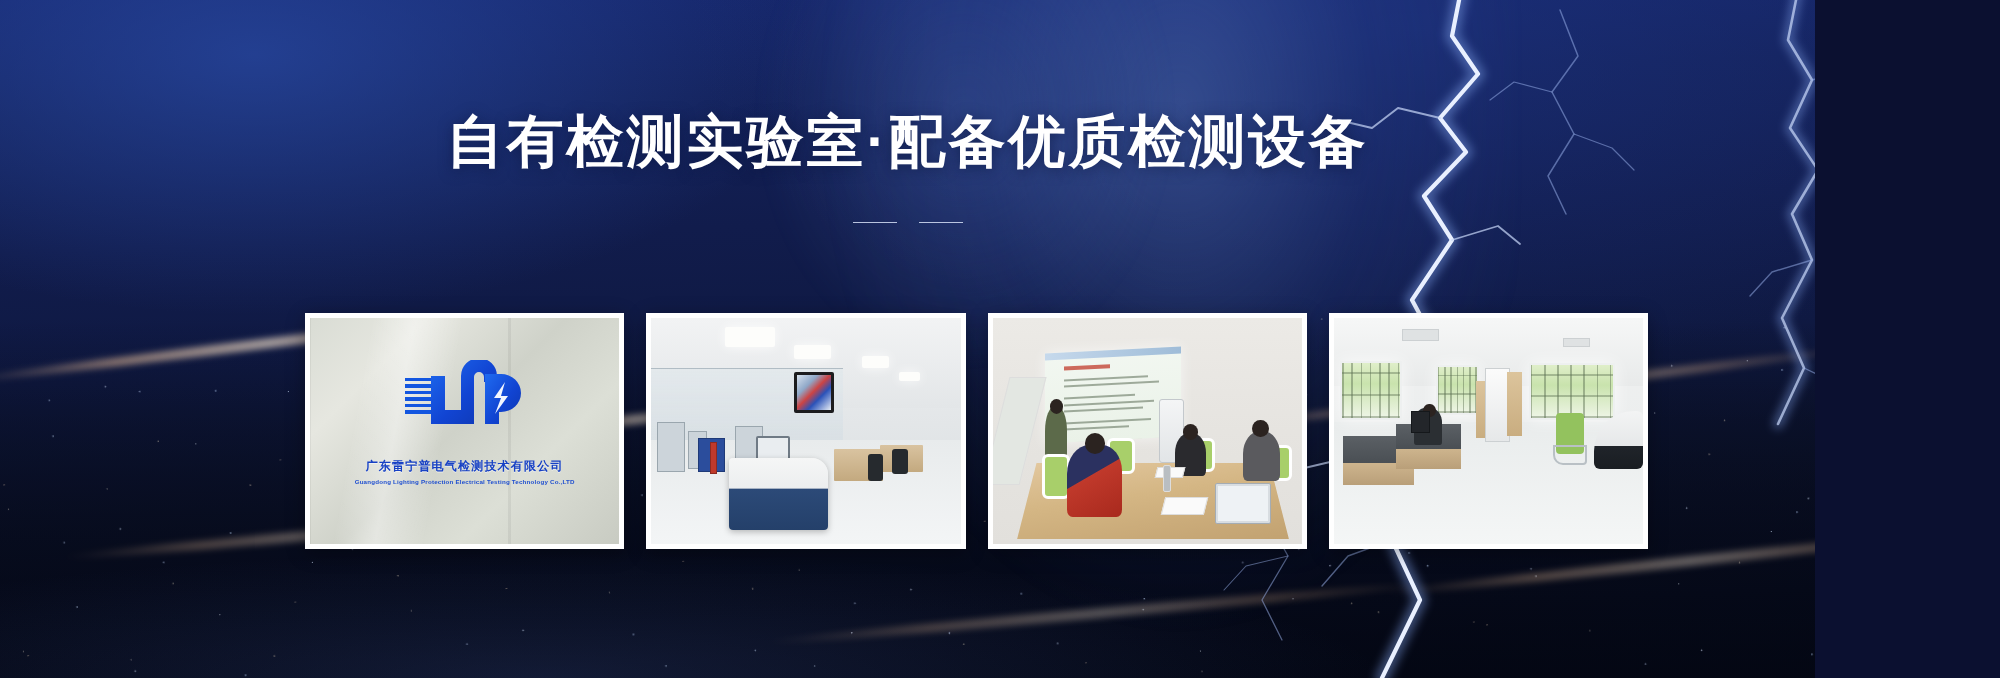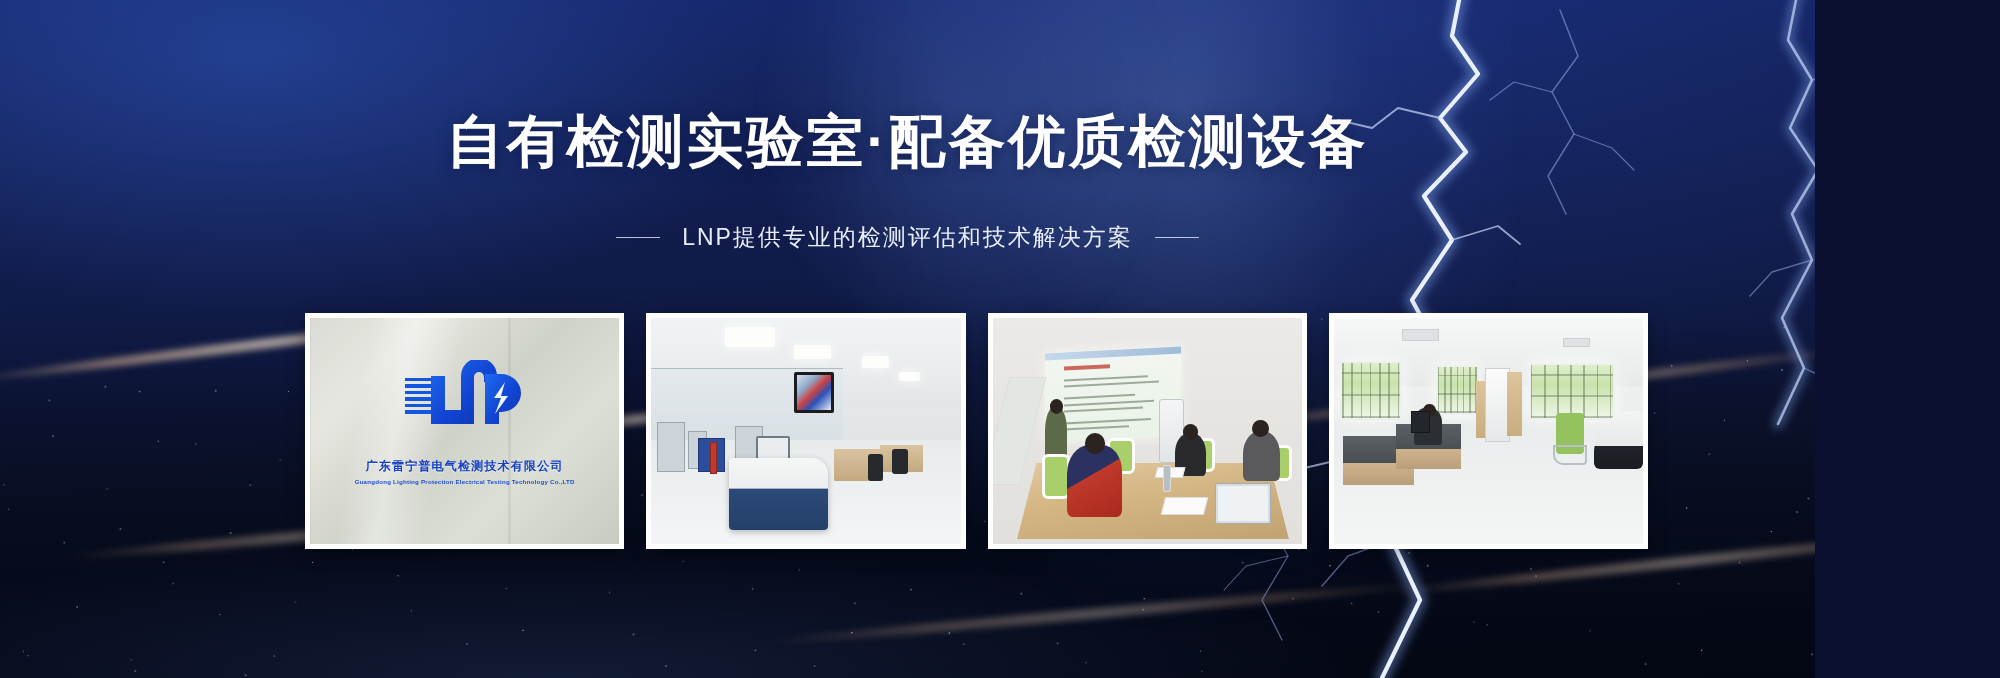--- a/index.html
+++ b/index.html
@@ -265,21 +265,20 @@
         <path class="bzf2" stroke-width="1.3" d="M1290,480 L1268,520 L1288,556 L1262,600 L1282,640"></path>
         <path class="bzf2" stroke-width="1.1" d="M1288,556 L1246,566 L1224,590"></path>
       </g>
     </svg>
   </div>
 
   <div class="headline">自有检测实验室·配备优质检测设备</div>
 
   <div class="subline">
     <span class="dash"></span>
-    <span>LNP提供专业的检测评估和技术解决方案</span>
     <span class="dash"></span>
   </div>
 
   <div class="cards">
 
     <div class="card">
       <div class="photo p1">
         <div class="sheen"></div>
         <div class="logo">
           <span class="lbars">

